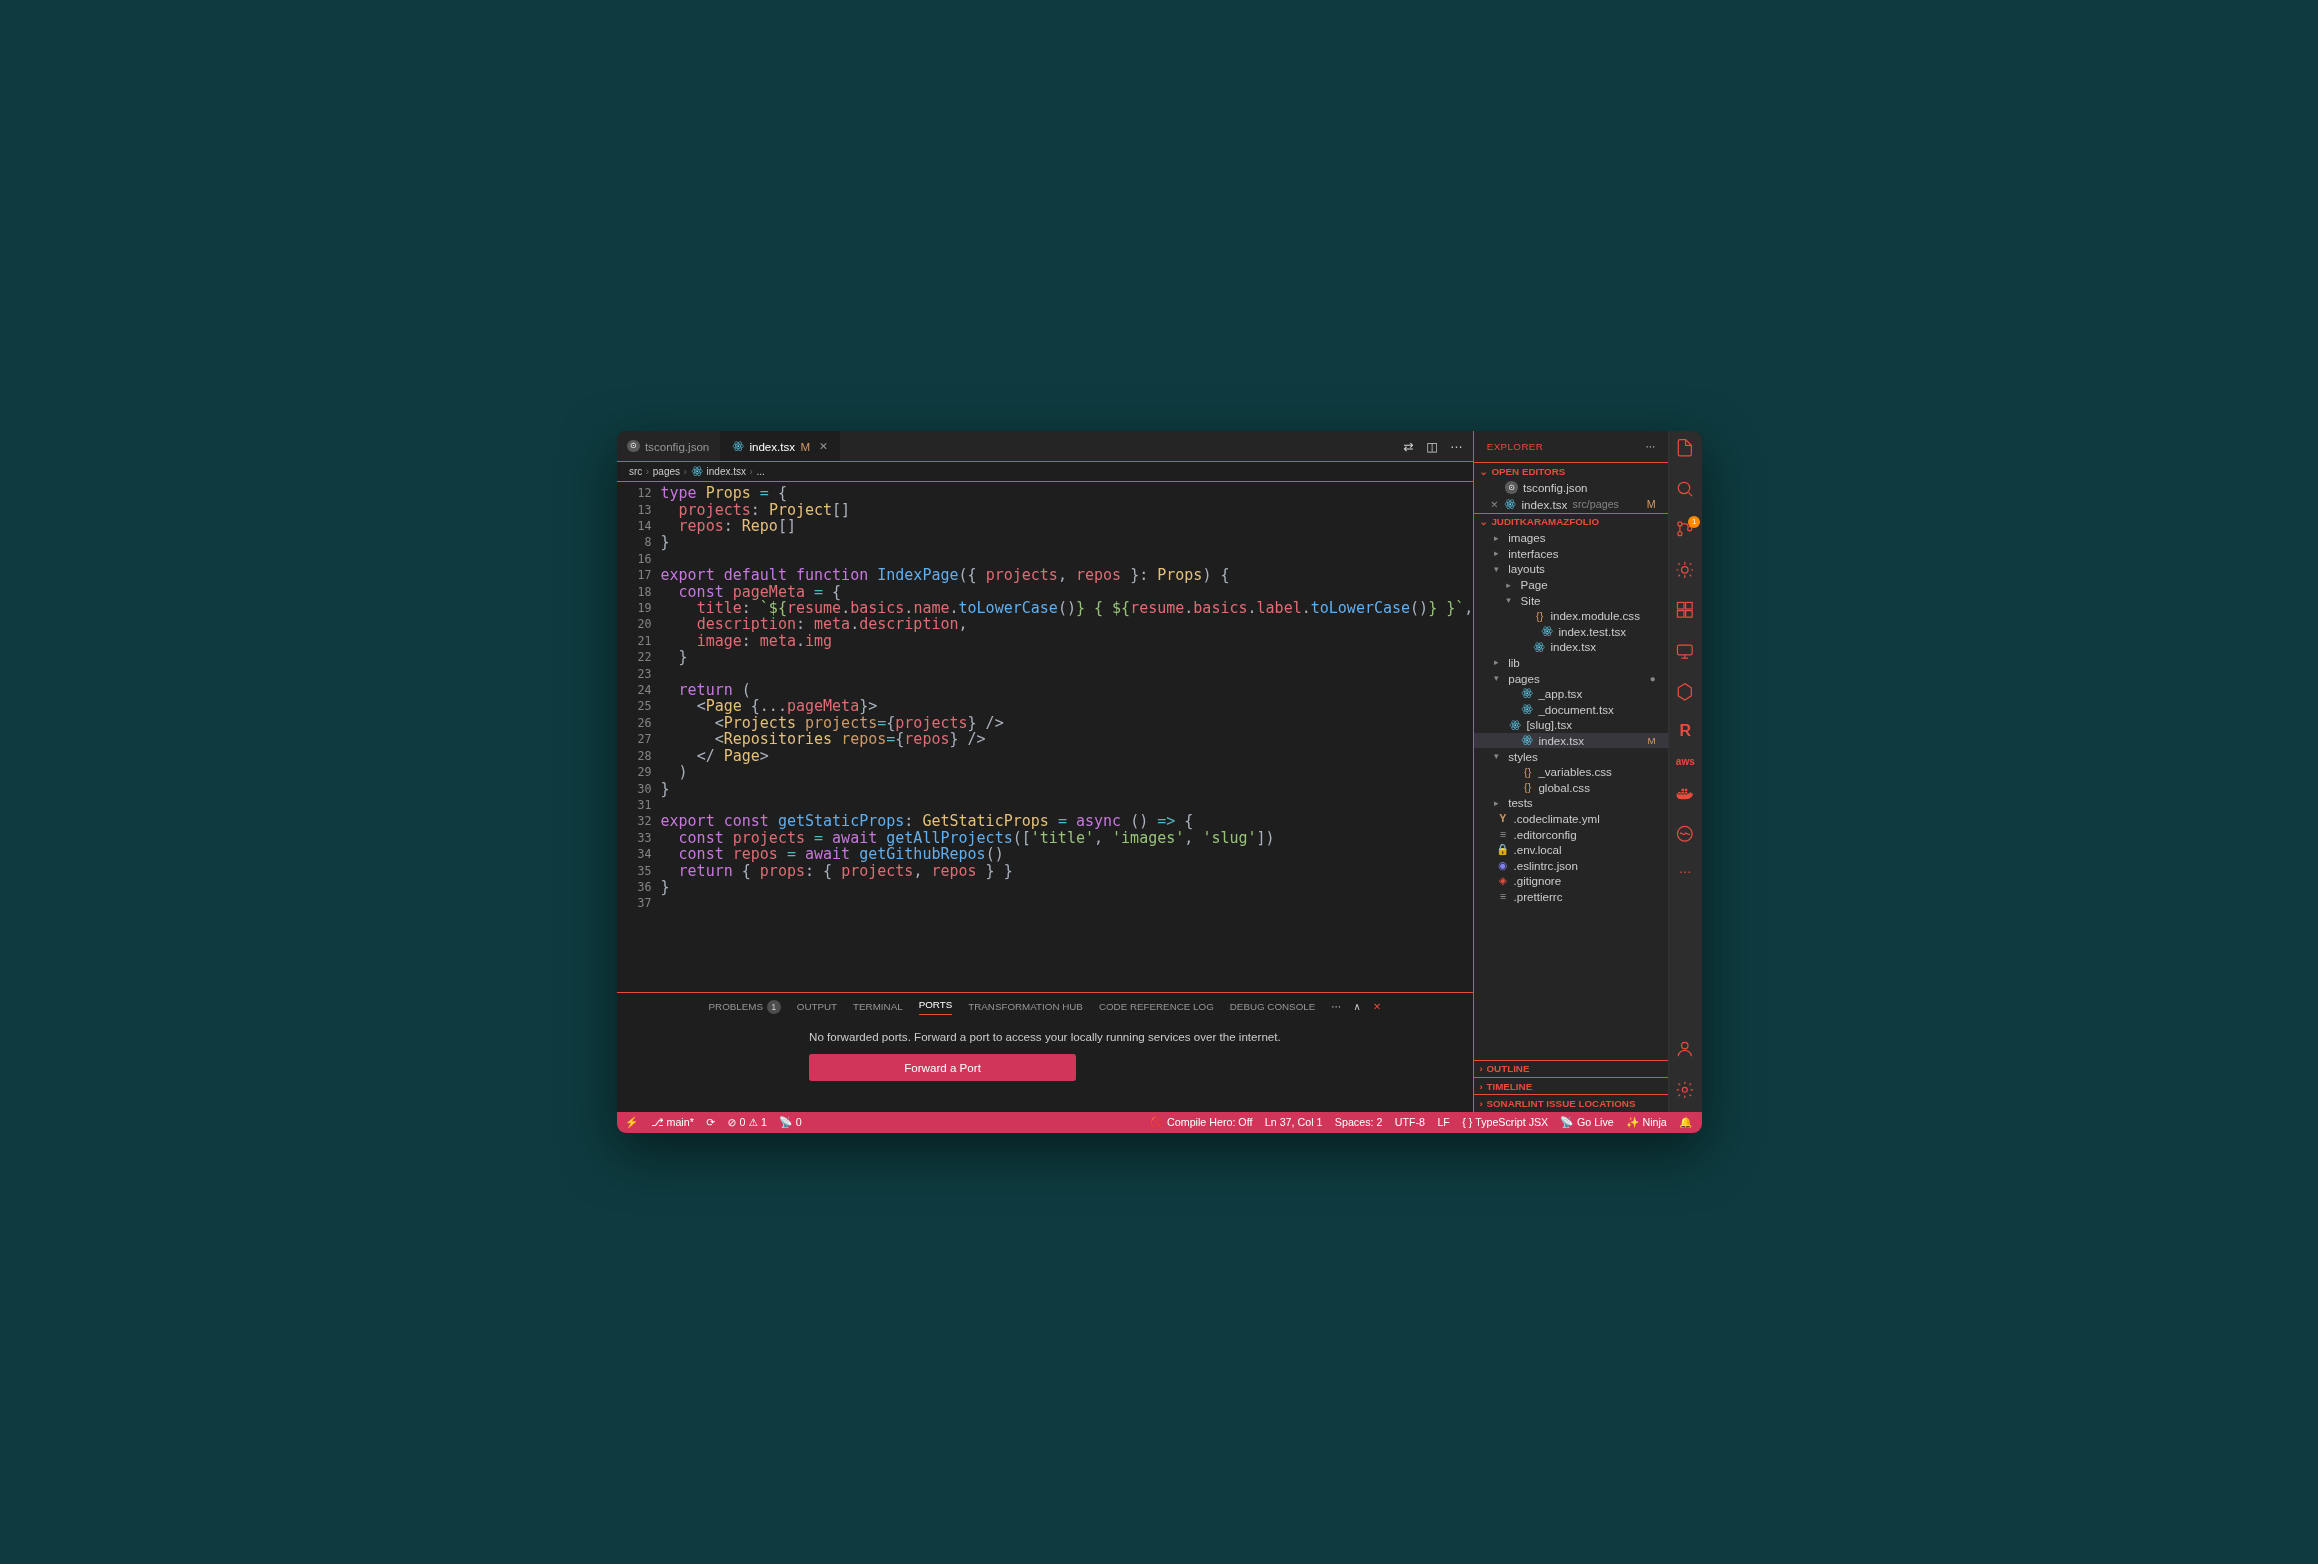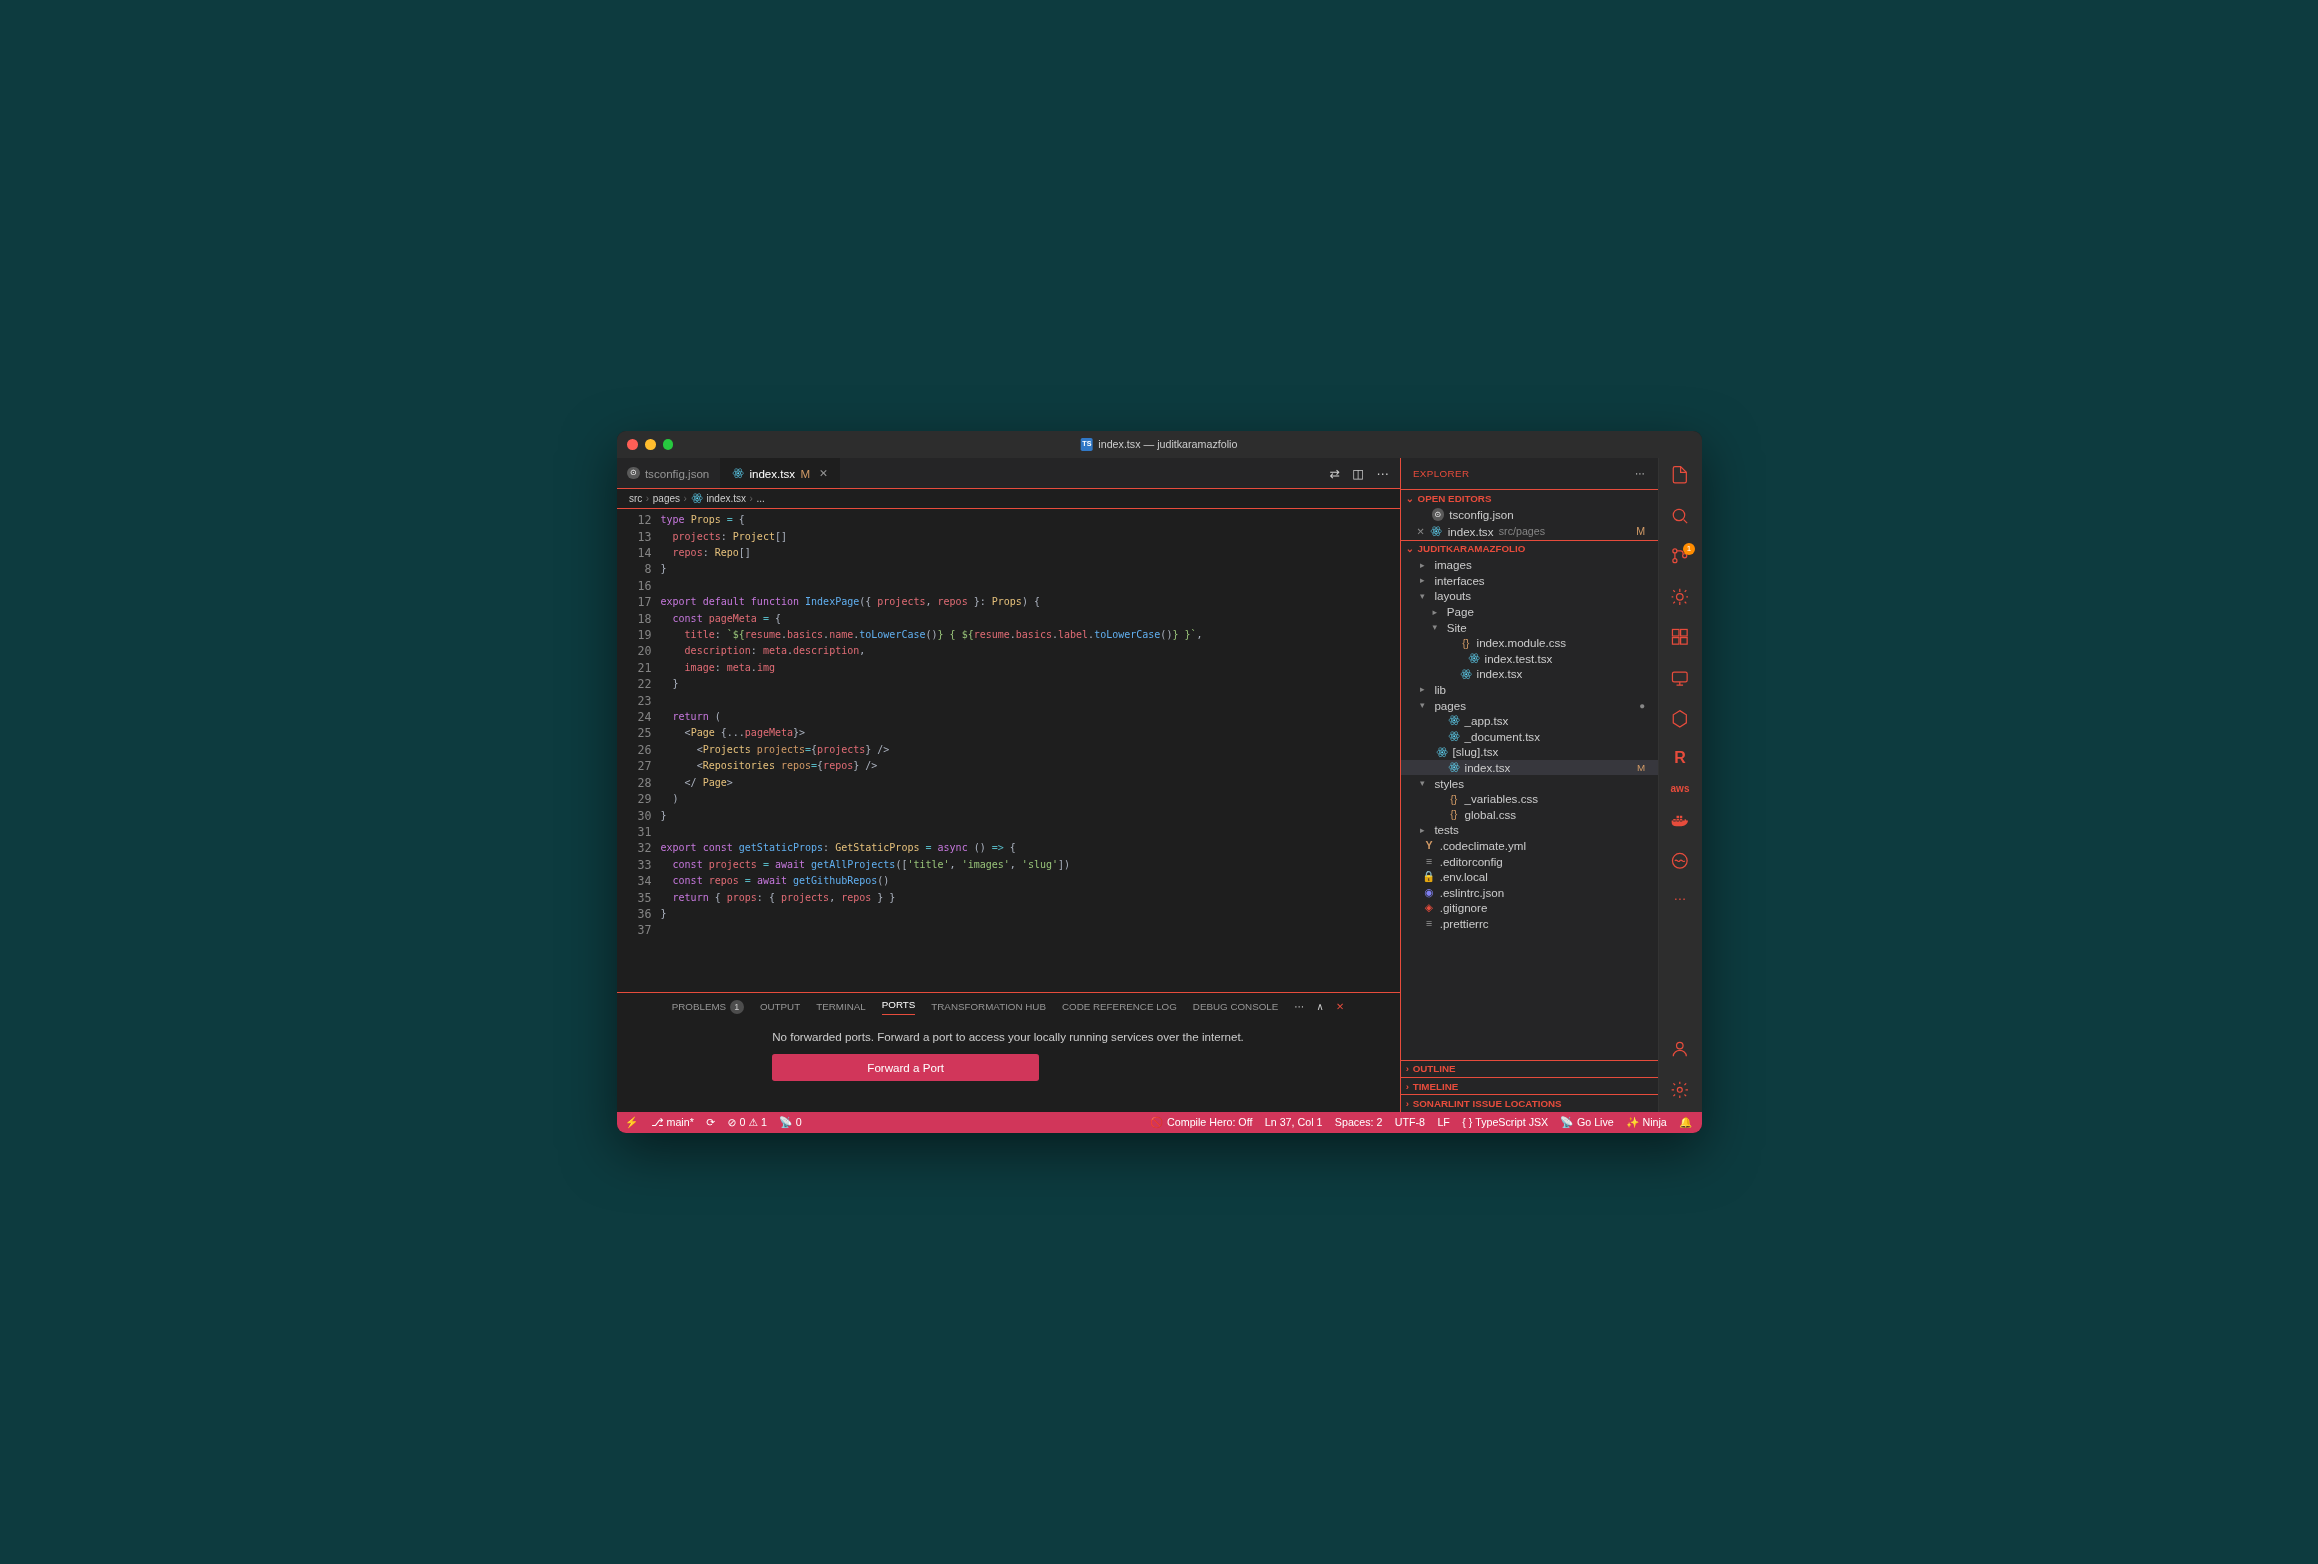--- a/index.html
+++ b/index.html
@@ -68,21 +68,21 @@
 }
 .bc-sep { color: #666; }
 .edit-area { flex: 1; display: flex; overflow: hidden; background: #1e1e1e; position: relative; }
 .gutter {
   width: 44px; padding: 3.6px 9px 3.6px 0; text-align: right;
   color: #858585; font-size: 11.6px; font-family: 'Menlo', monospace;
   line-height: 16.4px; user-select: none;
 }
 .code {
   flex: 1; padding: 3.6px 0; font-family: 'Menlo', monospace;
-  font-size: 10px; line-height: 16.4px; white-space: pre;
+  font-size: 15px; line-height: 16.4px; white-space: pre;
   color: #d4d4d4; overflow: auto;
 }
 .panel {
   height: 120px; border-top: 0.9px solid #e74c3c;
   background: #1e1e1e; display: flex; flex-direction: column; align-items: center;
 }
 .panel-tabs {
   height: 28.4px; display: flex; align-items: center; gap: 16px;
   padding: 0 12.4px; font-size: 9.8px; color: #969696;
 }
@@ -151,31 +151,20 @@
 .pu { color: #abb2bf; }
 .op { color: #56b6c2; }
 .pr { color: #d19a66; }
 svg.react-svg { width: 12.4px; height: 12.4px; }
 .aws-txt { font-size: 10px; color: #e74c3c; font-weight: bold; }
 </style>
 </head>
 <body>
 
 <div class="window">
-  <div class="titlebar">
-    <div class="traffic-lights">
-      <div class="tl red"></div>
-      <div class="tl yellow"></div>
-      <div class="tl green"></div>
-    </div>
-    <div class="title-text">
-      <span class="ts-icon">TS</span>
-      <span>index.tsx — juditkaramazfolio</span>
-    </div>
-  </div>
 
   <div class="body-wrap">
 
     <div class="editor-zone">
       <div class="tabbar">
         <div class="tab">
           <span class="json-icon">⊙</span>
           <span>tsconfig.json</span>
         </div>
         <div class="tab active">

